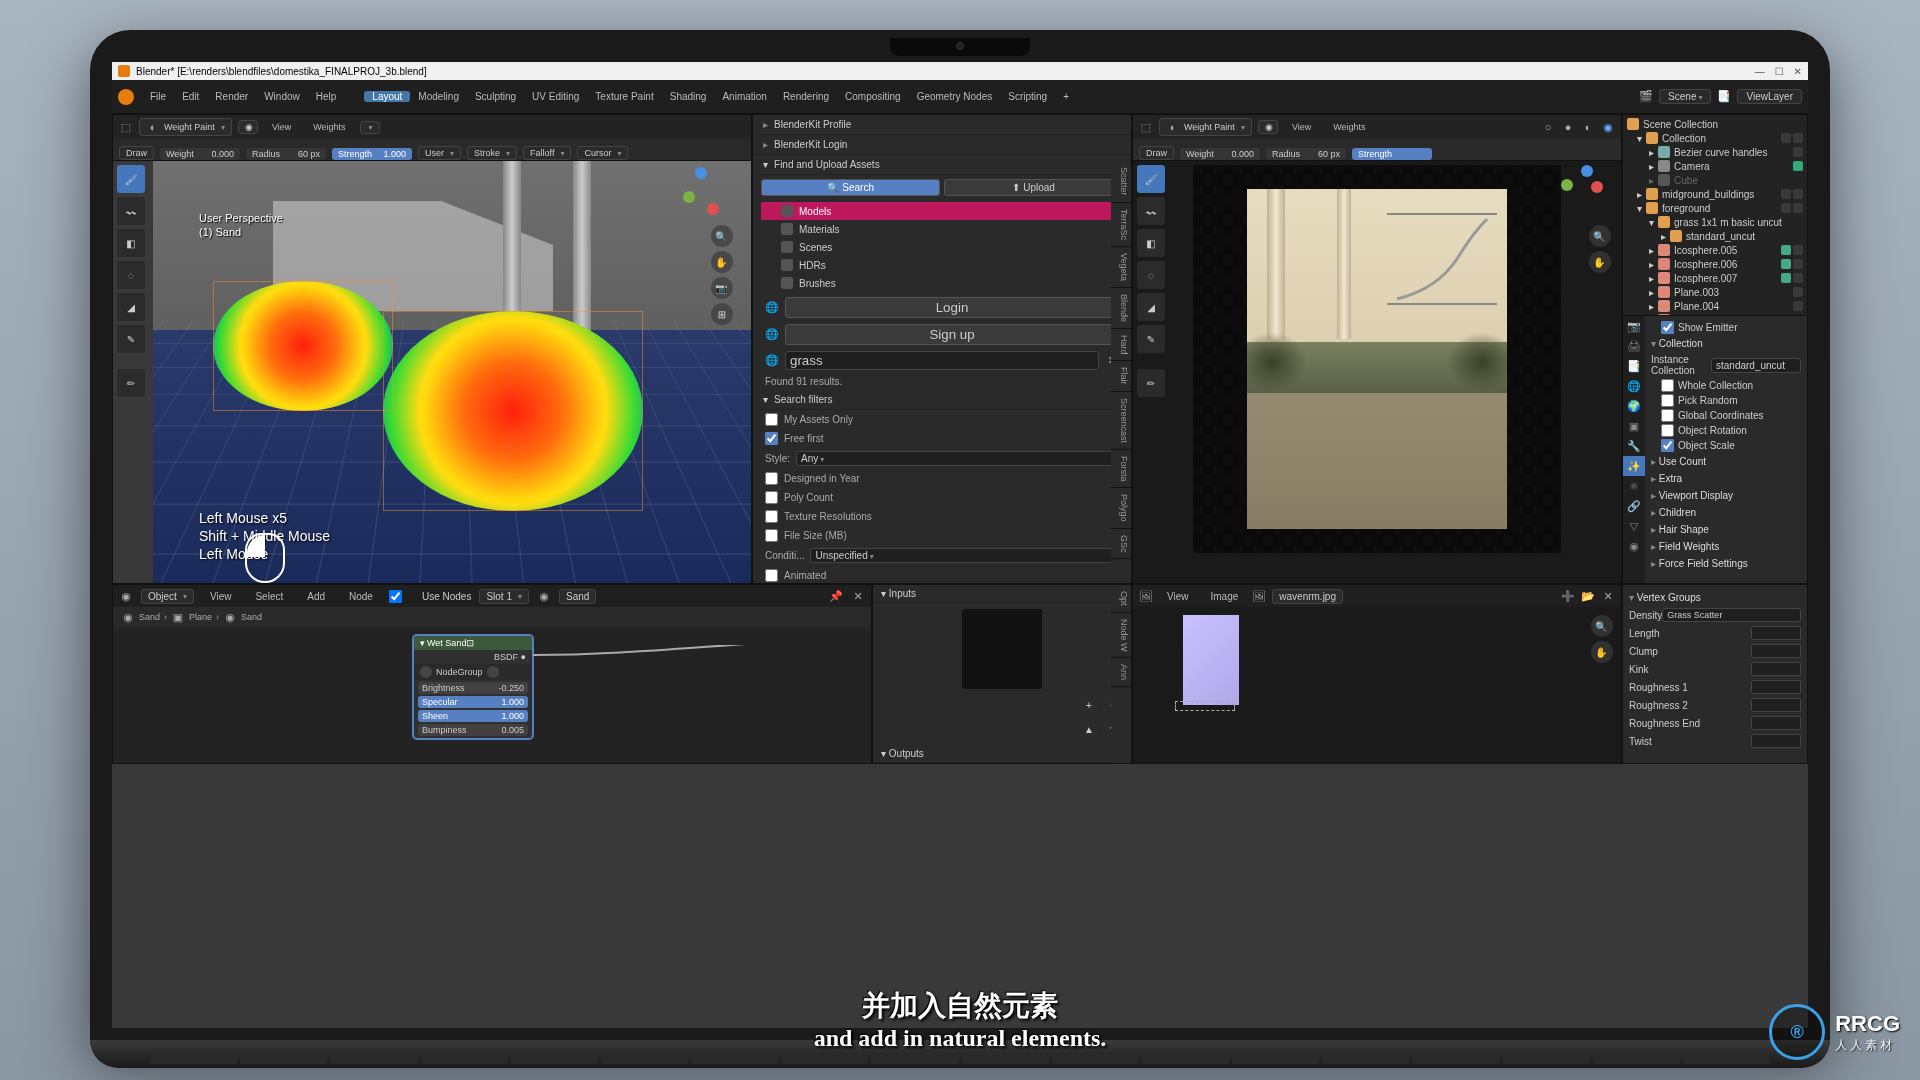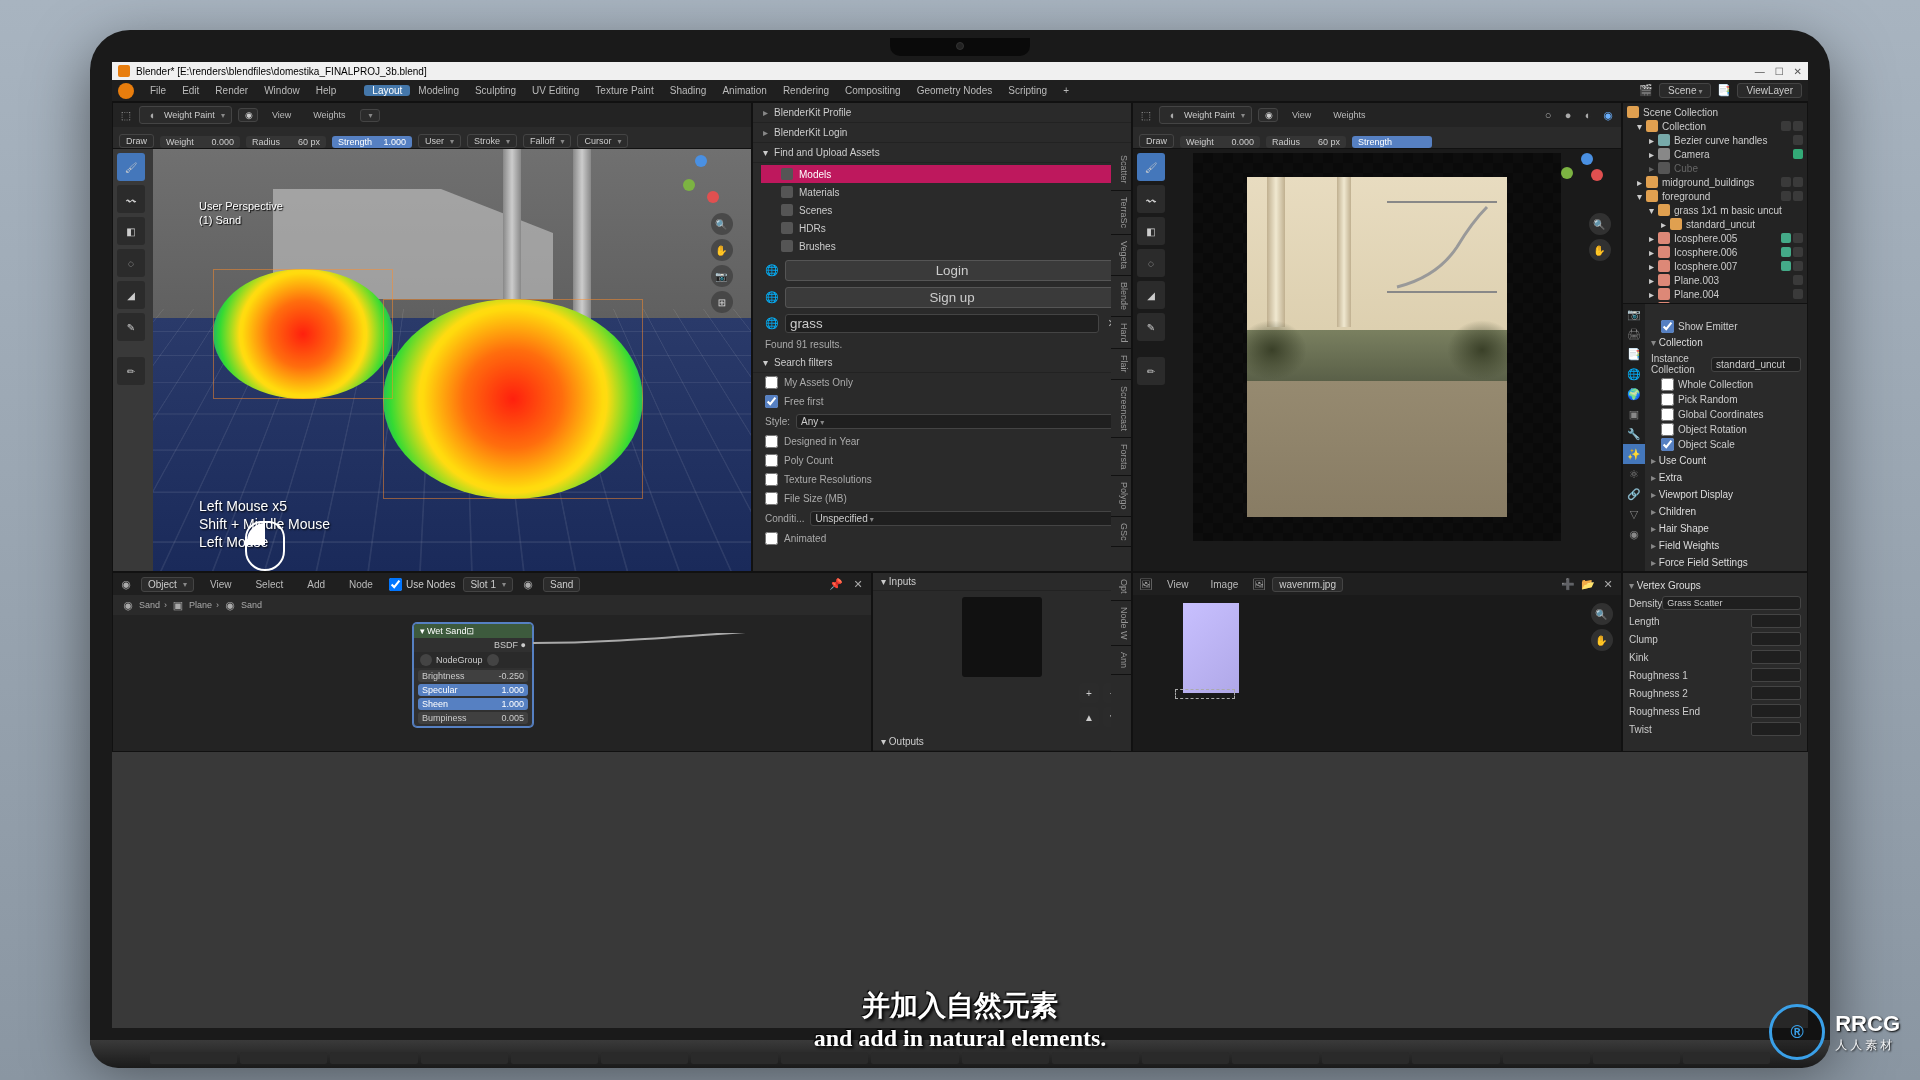--- a/index.html
+++ b/index.html
@@ -7,21 +7,21 @@
   .laptop { position: absolute; left: 90px; top: 30px; width: 1740px; height: 1020px; background: #1a1a1a; border-radius: 40px 40px 8px 8px; box-shadow: 0 20px 60px rgba(0,0,0,0.5); }
   .laptop-notch { position: absolute; left: 50%; top: 8px; width: 140px; height: 18px; background: #0a0a0a; border-radius: 0 0 10px 10px; transform: translateX(-50%); }
   .laptop-camera { position: absolute; left: 50%; top: 12px; width: 8px; height: 8px; background: #222; border: 1px solid #333; border-radius: 50%; transform: translateX(-50%); }
   .laptop-base { position: absolute; left: 0; bottom: -18px; width: 1740px; height: 28px; background: linear-gradient(to bottom, #3a3a3a, #1a1a1a); border-radius: 0 0 30px 30px; }
   .laptop-keys { position: absolute; left: 60px; bottom: 4px; right: 60px; height: 12px; display: flex; gap: 3px; }
   .laptop-key { flex: 1; background: #2a2a2a; border-radius: 2px; }
   .screen { position: absolute; left: 22px; top: 32px; right: 22px; bottom: 22px; background: #393939; overflow: hidden; font-size: 10px; color: #ccc; }
   .titlebar { height: 18px; background: #f0f0f0; color: #000; display: flex; align-items: center; padding: 0 6px; font-size: 10px; }
   .titlebar-icon { width: 12px; height: 12px; background: #e87d0d; border-radius: 2px; margin-right: 6px; }
   .window-ctrl { margin-left: auto; display: flex; gap: 10px; color: #555; }
-  .menubar { height: 22px; background: #1f1f1f; display: flex; align-items: center; padding: 0 6px; border-bottom: 1px solid #111; }
+  .menubar { height: 34px; background: #1f1f1f; display: flex; align-items: center; padding: 0 6px; border-bottom: 1px solid #111; }
   .blender-logo { width: 16px; height: 16px; background: #e87d0d; border-radius: 50%; margin-right: 8px; }
   .menu-item { padding: 0 8px; color: #bbb; cursor: pointer; }
   .menu-item[data-active="true"] { background: #4477aa; color: #fff; border-radius: 3px; }
   .menubar-right { margin-left: auto; display: flex; align-items: center; gap: 6px; }
   .scene-box { background: #2a2a2a; border: 1px solid #444; border-radius: 3px; padding: 1px 8px; }
   .workspace { display: grid; grid-template-columns: 640px 380px 490px 186px; grid-template-rows: 470px 160px; height: calc(100% - 40px); }
   .viewport { position: relative; background: #393939; border: 1px solid #111; overflow: hidden; }
   .vp-header { height: 24px; background: #232323; display: flex; align-items: center; gap: 6px; padding: 0 6px; font-size: 9px; }
   .vp-subheader { height: 22px; background: #2a2a2a; display: flex; align-items: flex-end; gap: 6px; padding: 0 6px; font-size: 9px; border-bottom: 1px solid #111; }
   .mode-pill { background: #2b2b2b; border: 1px solid #444; border-radius: 3px; padding: 1px 6px; display: flex; align-items: center; gap: 4px; }
@@ -69,21 +69,21 @@
   .outliner { background: #232323; color: #ccc; font-size: 10px; border: 1px solid #111; overflow:hidden; display:flex; flex-direction:column; }
   .outliner-top { flex:0 0 200px; overflow:hidden; padding:2px; }
   .ol-row { padding: 1px 2px; display:flex; align-items:center; gap:4px; white-space:nowrap; }
   .ol-ico { width:12px; height:12px; border-radius:2px; display:inline-block; }
   .ol-right { margin-left:auto; display:flex; gap:2px; }
   .ol-dot { width:10px; height:10px; border-radius:2px; background:#3a3a3a; }
   .properties { flex:1; background:#2a2a2a; border-top:1px solid #111; display:flex; overflow:hidden; }
   .prop-tabs { width:22px; background:#1f1f1f; display:flex; flex-direction:column; }
   .prop-tab { height:20px; display:flex; align-items:center; justify-content:center; font-size:11px; color:#888; }
   .prop-tab[data-active="true"] { background:#4477bb; color:#fff; }
-  .prop-body { flex:1; padding:4px 6px; font-size:10px; overflow:hidden;margin-top:11px; }
+  .prop-body { flex:1; padding:4px 6px; font-size:10px; overflow:hidden; }
   .prop-row { display:flex; align-items:center; justify-content:space-between; padding:2px 0; }
   .prop-sec { color:#ddd; padding:3px 0; }
   .prop-sec::before { content:'▾ '; color:#888; }
   .prop-sec[data-collapsed="true"]::before { content:'▸ '; }
   .subrow { display:flex; align-items:center; gap:4px; padding:1px 0 1px 10px; }
   .subrow input[type=checkbox]{ accent-color:#5680c2; }
   .bottom-row { grid-column: 1 / -1; display:grid; grid-template-columns: 760px 260px 490px 186px; }
   .node-editor { background: #232323; border:1px solid #111; position:relative; overflow:hidden; }
   .ne-header { height:22px; background:#1f1f1f; display:flex; align-items:center; gap:8px; padding:0 6px; font-size:10px; }
   .ne-crumb { height:20px; background:#2a2a2a; display:flex; align-items:center; gap:4px; padding:0 8px; font-size:9px; color:#aaa; }
@@ -238,20 +238,24 @@
       </div>
 
       <div class="assetpanel">
         <div class="ap-row" data-expand="true">
             <span>BlenderKit Profile</span>
           </div>
         <div class="ap-row" data-expand="true">
             <span>BlenderKit Login</span>
           </div>
         <div class="ap-row">▾ <span>Find and Upload Assets</span></div>
+        <div class="ap-search">
+          <button data-primary="true">🔍 <span>Search</span></button>
+          <button>⬆ <span>Upload</span></button>
+        </div>
         <div style="padding:2px 8px">
           <div class="ap-cat" data-active="true">
               <span class="ap-sq"></span>
               <span>Models</span>
             </div>
           <div class="ap-cat">
               <span class="ap-sq"></span>
               <span>Materials</span>
             </div>
           <div class="ap-cat">
@@ -501,21 +505,21 @@
       <div class="bottom-row">
 
         <div class="node-editor">
           <div class="ne-header">
             <span class="icn">◉</span>
             <span class="dropdown-btn chev">Object</span>
             <span class="menu-item">View</span>
             <span class="menu-item">Select</span>
             <span class="menu-item">Add</span>
             <span class="menu-item">Node</span>
-            <label style="display:flex;align-items:center;gap:4px">
+            <label style="display:flex;align-items:center;gap:20px">
                 <input type="checkbox" checked="" style="">
                 <span>Use Nodes</span>
               </label>
             <span class="dropdown-btn chev">Slot 1</span>
             <span class="icn">◉</span>
             <span class="dropdown-btn">Sand</span>
             <span style="flex:1"></span>
             <span class="icn">📌</span>
             <span class="icn">✕</span>
           </div>

